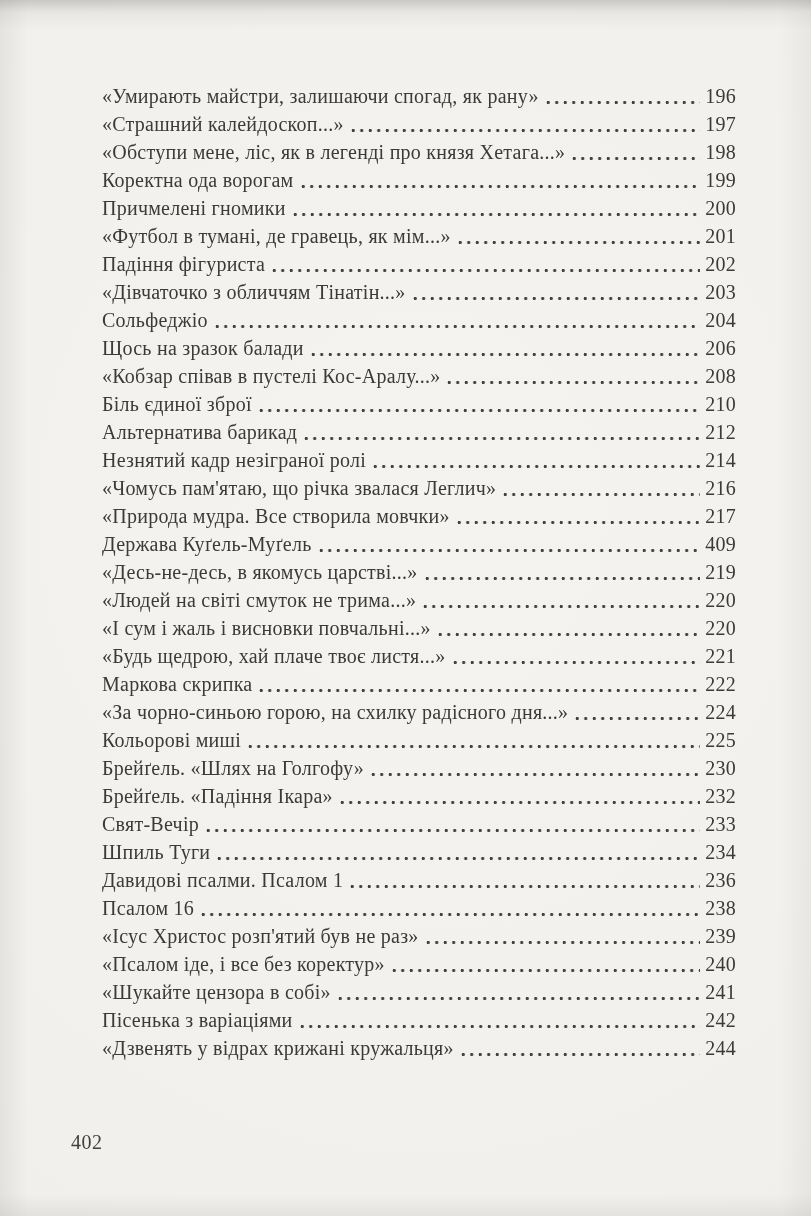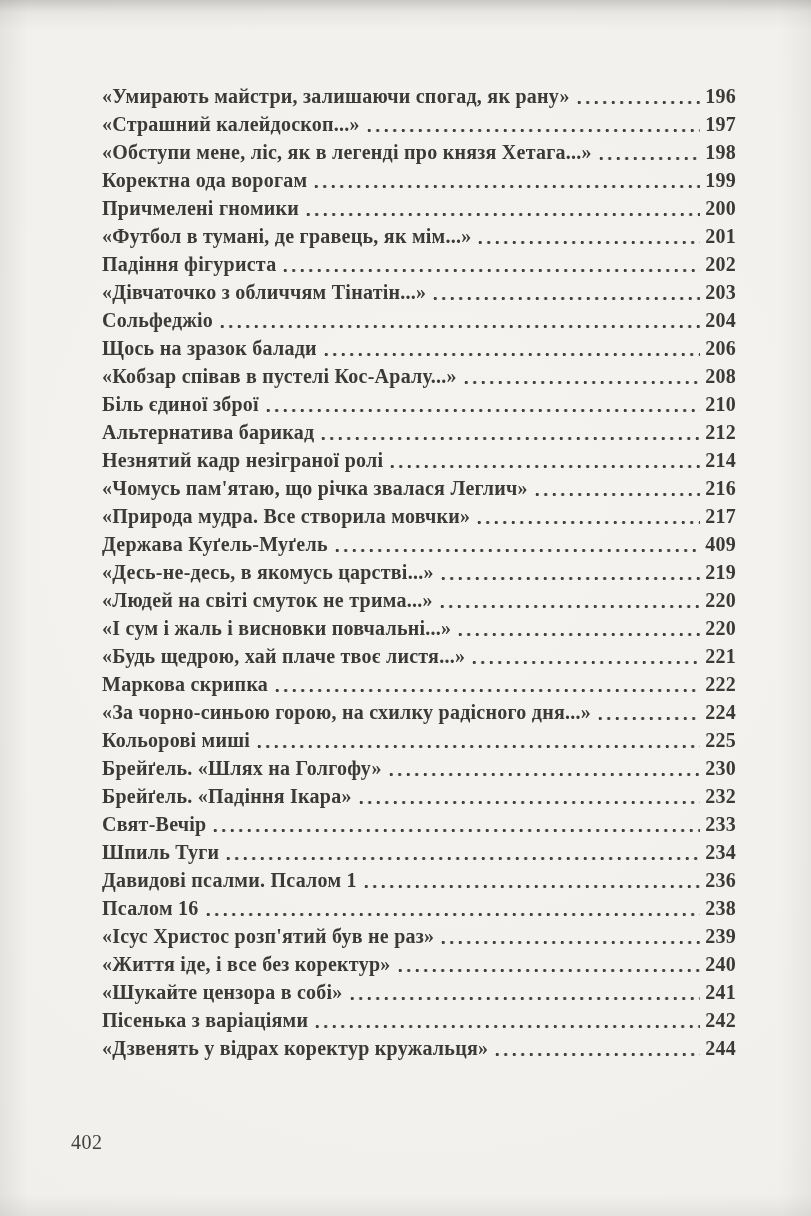--- a/index.html
+++ b/index.html
@@ -25,21 +25,20 @@
     width: 634px;
   }
 
   .entry {
     display: flex;
     align-items: center;
     font-size: 20px;
     line-height: 28px;
     letter-spacing: 0.25px;
     white-space: nowrap;
-    font-weight: bold;
   }
 
   .entry .title {
     flex: 0 0 auto;
   }
 
   .entry .leader {
     flex: 1 1 auto;
     min-width: 10px;
     height: 5px;
@@ -218,35 +217,35 @@
         <span class="title">Псалом 16</span>
         <span class="leader"></span>
         <span class="pagenum">238</span>
       </div>
       <div class="entry">
         <span class="title">«Ісус Христос розп'ятий був не раз»</span>
         <span class="leader"></span>
         <span class="pagenum">239</span>
       </div>
       <div class="entry">
-        <span class="title">«Життя іде, і все без коректур»</span>
+        <span class="title">«Псалом іде, і все без коректур»</span>
         <span class="leader"></span>
         <span class="pagenum">240</span>
       </div>
       <div class="entry">
         <span class="title">«Шукайте цензора в собі»</span>
         <span class="leader"></span>
         <span class="pagenum">241</span>
       </div>
       <div class="entry">
         <span class="title">Пісенька з варіаціями</span>
         <span class="leader"></span>
         <span class="pagenum">242</span>
       </div>
       <div class="entry">
-        <span class="title">«Дзвенять у відрах коректур кружальця»</span>
+        <span class="title">«Дзвенять у відрах крижані кружальця»</span>
         <span class="leader"></span>
         <span class="pagenum">244</span>
       </div>
     </div>
 </div>
 
 <div class="footer-pagenum">402</div>
 
 </body></html>

